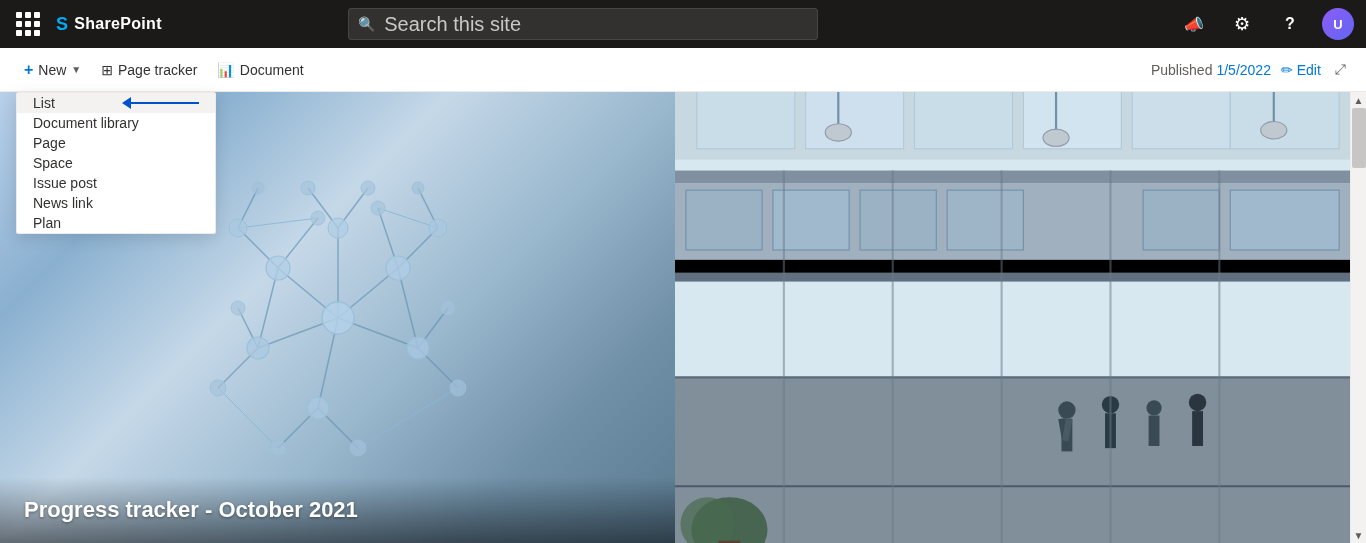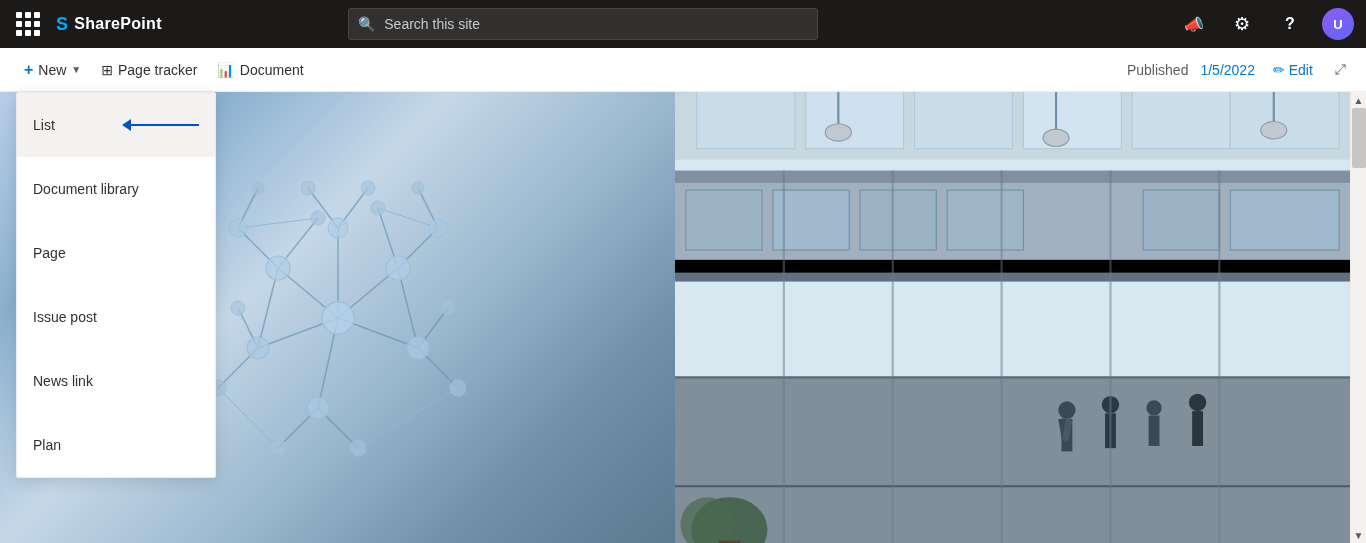--- a/index.html
+++ b/index.html
@@ -52,21 +52,21 @@
       align-items: center;
       padding: 0 10px;
       gap: 8px;
       border: 1px solid #484644;
     }
     .search-bar input {
       background: transparent;
       border: none;
       outline: none;
       color: #f97316;
-      font-size: 14px;
+      font-size: 20px;
       width: 100%;
     }
     .search-bar input::placeholder { color: #c8c8c8; }
     .search-icon-svg { color: #c8c8c8; font-size: 14px; }
     .nav-right {
       display: flex;
       align-items: center;
       gap: 16px;
       margin-left: auto;
     }
@@ -115,21 +115,21 @@
       border: none;
       font-family: inherit;
     }
     .new-btn { font-weight: 500; }
     .new-plus { color: #0078d4; font-size: 16px; font-weight: 700; }
     .new-chevron { font-size: 10px; color: #605e5c; }
     .toolbar-right {
       margin-left: auto;
       display: flex;
       align-items: center;
-      gap: 12px;
+      gap: 4px;
       font-size: 14px;
       color: #323130;
     }
     .published-text { color: #605e5c; }
     .published-date { color: #0078d4; font-weight: 500; }
     .edit-btn {
       display: flex;
       align-items: center;
       gap: 4px;
       color: #0078d4;
@@ -151,21 +151,21 @@
       top: 44px;
       left: 16px;
       background: #fff;
       border: 1px solid #edebe9;
       box-shadow: 0 4px 16px rgba(0,0,0,0.12);
       width: 200px;
       z-index: 200;
       border-radius: 2px;
     }
     .dropdown-item {
-      padding: 24px 16px;
+      padding: 2px 16px;
       font-size: 14px;
       color: #323130;
       cursor: pointer;
       display: flex;
       align-items: center;
       gap: 8px;
     }
     .dropdown-item.highlighted { background: #f3f2f1; }
 
     
@@ -336,20 +336,23 @@
       <div class="blue-arrow">
         <div class="blue-arrow-head"></div>
         <div class="blue-arrow-line"></div>
       </div>
     </div>
     <div class="dropdown-item">
       <span>Document library</span>
     </div>
     <div class="dropdown-item">
       <span>Page</span>
+    </div>
+    <div class="dropdown-item">
+      <span>Space</span>
     </div>
     <div class="dropdown-item">
       <span>Issue post</span>
     </div>
     <div class="dropdown-item">
       <span>News link</span>
     </div>
     <div class="dropdown-item">
       <span>Plan</span>
     </div>
@@ -411,20 +414,23 @@
           <circle cx="180" cy="320" r="8" fill="rgba(165,195,220,0.7)" stroke="#9ac0d8" stroke-width="1"></circle>
           <circle cx="130" cy="60" r="7" fill="rgba(165,195,220,0.7)" stroke="#9ac0d8" stroke-width="1"></circle>
           <circle cx="190" cy="60" r="7" fill="rgba(165,195,220,0.7)" stroke="#9ac0d8" stroke-width="1"></circle>
           <circle cx="140" cy="90" r="7" fill="rgba(165,195,220,0.7)" stroke="#9ac0d8" stroke-width="1"></circle>
           <circle cx="200" cy="80" r="7" fill="rgba(165,195,220,0.7)" stroke="#9ac0d8" stroke-width="1"></circle>
           <circle cx="80" cy="60" r="6" fill="rgba(160,190,215,0.65)" stroke="#9ac0d8" stroke-width="1"></circle>
           <circle cx="240" cy="60" r="6" fill="rgba(160,190,215,0.65)" stroke="#9ac0d8" stroke-width="1"></circle>
         </g>
       </svg>
     </div>
+    <div class="card-overlay">
+      <div class="card-title">Progress tracker - October 2021</div>
+    </div>
   </div>
 
   <div class="card">
     <div class="card-bg-right">
 
       <svg width="100%" height="100%" viewBox="0 0 620 450" preserveAspectRatio="xMidYMid slice">
 
         <rect width="620" height="450" fill="#d8e8f0"></rect>
 
         <rect x="0" y="0" width="620" height="80" fill="#c8d8e0"></rect>

